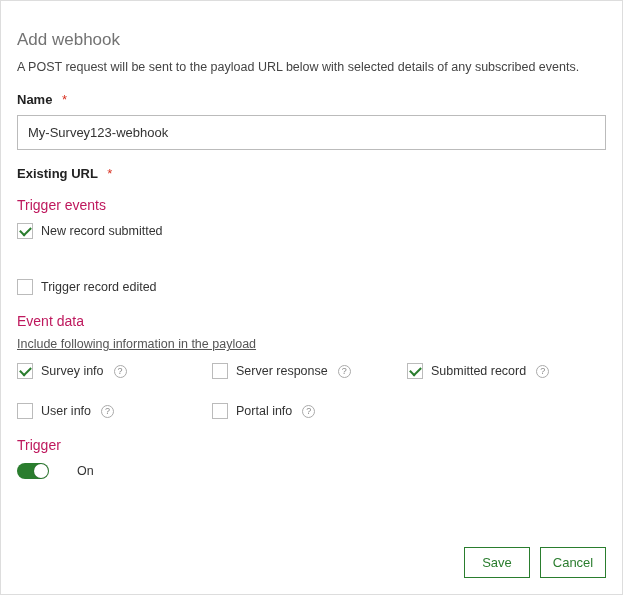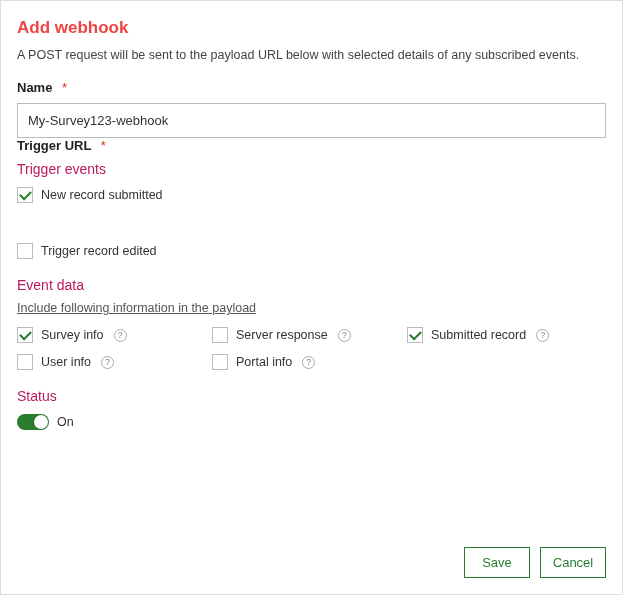--- a/index.html
+++ b/index.html
@@ -1,34 +1,34 @@
 <!DOCTYPE html>
 <html><head>
   <meta charset="utf-8">
   <style>
     * { box-sizing: border-box; margin: 0; padding: 0; font-family: -apple-system, BlinkMacSystemFont, "Segoe UI", Arial, sans-serif; }
     body { background: #fff; width: 623px; height: 595px; }
     .panel { border: 1px solid #ddd; width: 623px; height: 595px; padding: 16px 16px; }
-    .title { font-size: 17px; font-weight: 700; color: #ef4444; margin-bottom: 10px; margin-top: 1px; }
+    .title { font-size: 17px; font-weight: 400; color: #737373; margin-bottom: 10px; margin-top: 13px; }
     .desc { font-size: 12.5px; color: #444; margin-bottom: 18px; }
-    .field-block { }
+    .field-block { margin-bottom: 16px; }
     .label-row { font-size: 13px; font-weight: 600; color: #222; margin-bottom: 8px; }
     .req { color: #d83020; margin-left: 6px; font-weight: 400; }
     .input { width: 100%; border: 1px solid #bbb; padding: 9px 10px; font-size: 13px; color: #333; }
     .section-label { font-size: 14px; font-weight: 400; color: #be185d; margin-bottom: 10px; margin-top: 4px; }
     .check-row { display: flex; gap: 40px; margin-bottom: 6px; flex-direction: column; }
-    .check-col3 { display: grid; grid-template-columns: 195px 195px 195px; row-gap: 11px; }
+    .check-col3 { display: grid; grid-template-columns: 195px 195px 195px; row-gap: 24px; }
     .check-item { display: flex; align-items: center; gap: 8px; font-size: 12.5px; color: #333; }
     .cbox { width: 16px; height: 16px; border: 1px solid #bbb; background: #fff; display: inline-flex; align-items: center; justify-content: center; flex-shrink: 0; }
     .cbox.checked::after { content: ""; display: block; width: 9px; height: 5px; border-left: 2px solid #2a7d2e; border-bottom: 2px solid #2a7d2e; transform: rotate(-45deg) translate(1px,-1px); }
     .help-icon { width: 13px; height: 13px; border: 1px solid #aaa; border-radius: 50%; display: inline-flex; align-items: center; justify-content: center; font-size: 9px; color: #888; margin-left: 2px; }
     .subtext { font-size: 12.5px; color: #555; margin-bottom: 12px; margin-top: -2px; text-decoration: underline; }
     .event-block { margin-top: 18px; margin-bottom: 18px; }
     .status-block { margin-top: 18px; }
-    .toggle-row { display: flex; align-items: center; gap: 8px; margin-top: 8px; }
+    .toggle-row { display: flex; align-items: center; gap: 28px; margin-top: 8px; }
     .toggle { width: 32px; height: 16px; background: #2a7d2e; border-radius: 10px; position: relative; }
     .toggle::after { content:""; position:absolute; width: 14px; height: 14px; background:#fff; border-radius:50%; top:1px; right:1px; box-shadow: 0 0 1px rgba(0,0,0,0.5); }
     .toggle-label { font-size: 12.5px; color: #333; }
     .footer { position: absolute; bottom: 16px; right: 16px; display: flex; gap: 10px; }
     .panel { position: relative; }
     .btn { border: 1px solid #2a7d2e; color: #2a7d2e; background: #fff; padding: 7px 0; width: 66px; font-size: 13px; text-align: center; cursor: pointer; }
   </style>
 </head>
 <body>
 
@@ -39,21 +39,21 @@
   <div class="field-block">
     <div class="label-row">
       <span>Name</span>
       <span class="req">*</span>
     </div>
     <input class="input" value="My-Survey123-webhook" style="">
   </div>
 
   <div class="field-block">
     <div class="label-row">
-      <span>Trigger URL</span>
+      <span>Existing URL</span>
       <span class="req">*</span>
     </div>
   </div>
 
   <div>
     <div class="section-label">Trigger events</div>
     <div class="check-row">
       <div class="check-item">
         <span class="cbox checked"></span>
         <span>New record submitted</span>
@@ -91,21 +91,21 @@
       </div>
       <div class="check-item">
         <span class="cbox"></span>
         <span>Portal info</span>
         <span class="help-icon">?</span>
       </div>
     </div>
   </div>
 
   <div class="status-block">
-    <div class="section-label">Status</div>
+    <div class="section-label">Trigger</div>
     <div class="toggle-row">
       <div class="toggle"></div>
       <span class="toggle-label">On</span>
     </div>
   </div>
 
   <div class="footer">
     <div class="btn">Save</div>
     <div class="btn">Cancel</div>
   </div>

